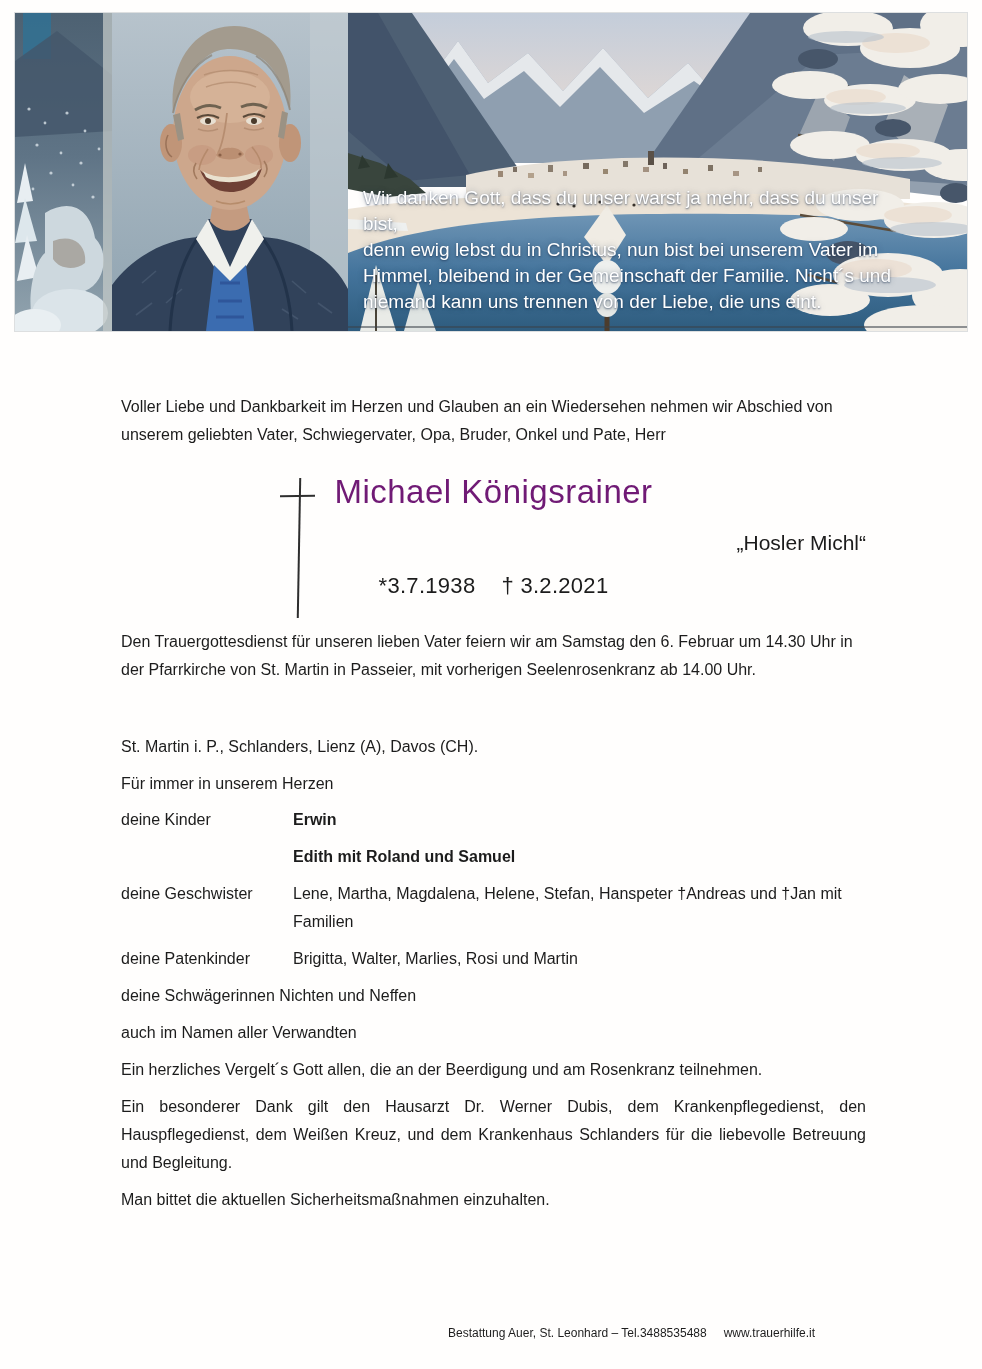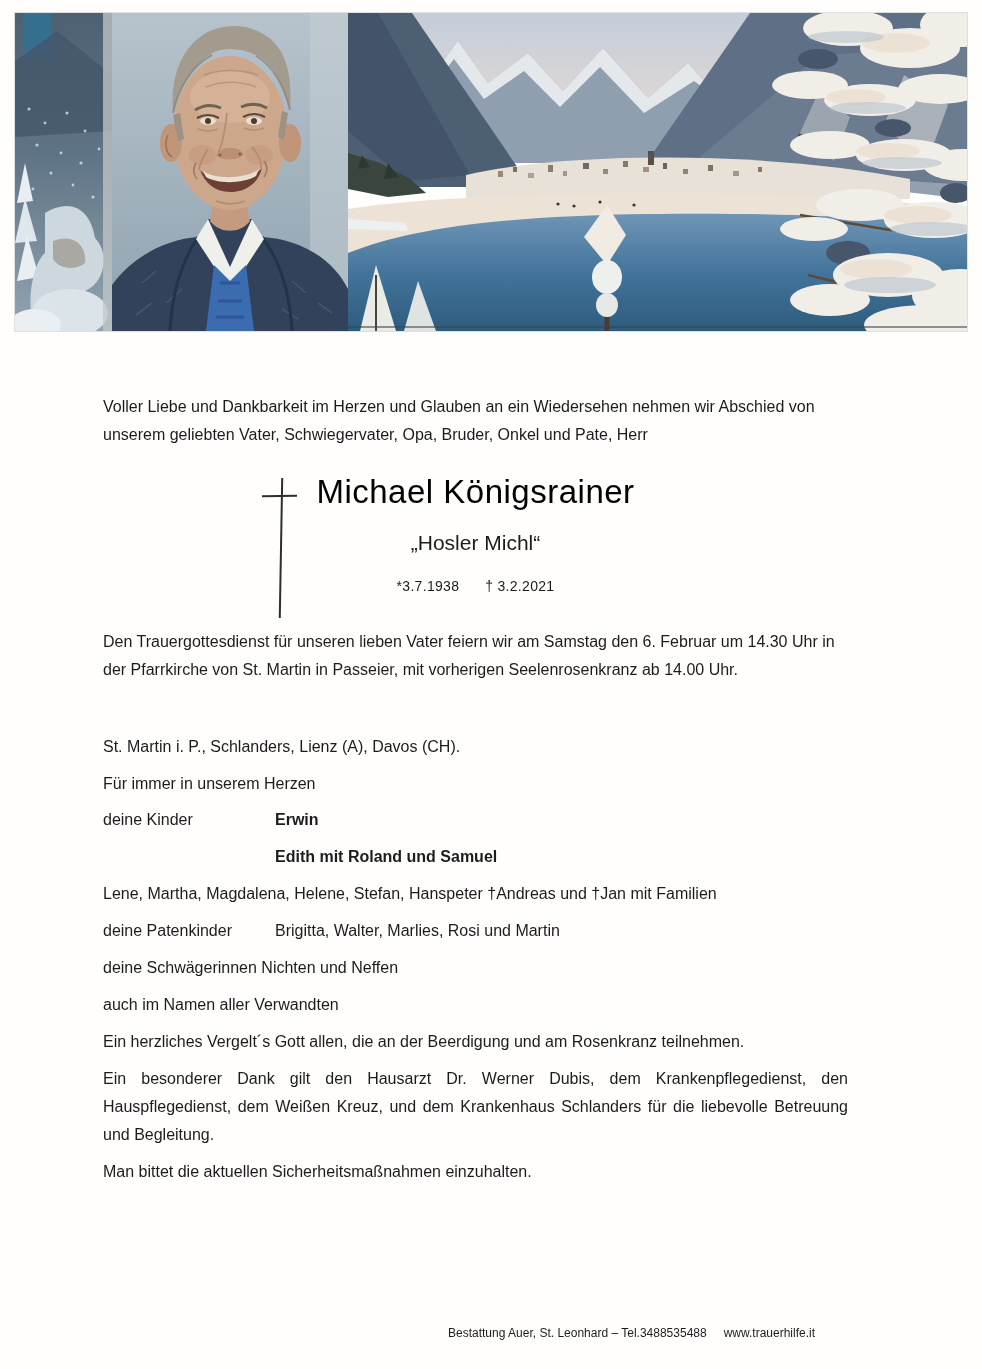--- a/index.html
+++ b/index.html
@@ -9,30 +9,30 @@
   .header{position:absolute;top:13px;left:15px;width:952px;height:318px;display:flex;
           box-shadow:0 0 0 1px rgba(120,130,140,.25);}
   .photo-left{width:97px;height:100%;position:relative;}
   .photo-portrait{width:236px;height:100%;position:relative;}
   .photo-panorama{flex:1;height:100%;position:relative;}
   .photo-left svg,.photo-portrait svg,.photo-panorama svg{position:absolute;inset:0;width:100%;height:100%;display:block;}
   .quote{position:absolute;left:348px;top:172px;width:545px;
          color:#ffffff;font-size:19px;line-height:26px;white-space:pre-line;
          text-shadow:0 1px 2px rgba(25,45,75,.65),0 0 6px rgba(25,45,75,.35);}
   
-  .content{position:absolute;top:332px;left:103px;width:745px;font-size:16px;line-height:28px;}
+  .content{position:absolute;top:332px;left:121px;width:745px;font-size:16px;line-height:28px;}
   .content p{margin:0;}
   .intro{margin-top:61px !important;}
   .name-block{position:relative;margin-top:24px;height:146px;text-align:center;}
   .cross{position:absolute;inset:0;}
   .cross .cv{position:absolute;left:177px;top:5px;width:2px;height:140px;background:#2e2e2e;transform:rotate(1deg);}
   .cross .ch{position:absolute;left:159px;top:22px;width:35px;height:2px;background:#2e2e2e;transform:rotate(-1deg);}
-  .dname{font-size:33px;line-height:38px;margin-top:9px;letter-spacing:.5px;color:#000000;}
-  .nick{font-size:21px;line-height:30px;margin-top:17px;}
-  .dates{font-size:14px;line-height:26px;margin-top:15px;letter-spacing:.3px;}
+  .dname{font-size:33px;line-height:38px;margin-top:9px;letter-spacing:.5px;color:#701a75;}
+  .nick{font-size:21px;line-height:30px;margin-top:17px;text-align:right;}
+  .dates{font-size:22px;line-height:26px;margin-top:15px;letter-spacing:.3px;}
   .dgap{display:inline-block;width:26px;}
   .para{margin-top:9px !important;}
   .gap-lg{margin-top:52px !important;}
   .gap-xl{margin-top:49px !important;}
   .justify{text-align:justify;}
   .fam{margin-top:8px;}
   .fam-row{display:flex;margin-bottom:9px;}
   .fam-label{width:172px;flex:0 0 172px;}
   .fam-value{flex:1;}
   .bold{font-weight:bold;}
@@ -273,20 +273,24 @@
             <ellipse cx="520" cy="95" rx="38" ry="6"></ellipse>
           <ellipse cx="554" cy="150" rx="40" ry="6"></ellipse>
             <ellipse cx="584" cy="216" rx="42" ry="7"></ellipse>
           <ellipse cx="542" cy="272" rx="46" ry="8"></ellipse>
         </g>
 
         <rect y="313" width="619" height="2" fill="#3a4148" opacity="0.55"></rect>
       </svg>
     </div>
 
+    <div class="quote">Wir danken Gott, dass du unser warst ja mehr, dass du unser bist,
+denn ewig lebst du in Christus, nun bist bei unserem Vater im
+Himmel, bleibend in der Gemeinschaft der Familie. Nicht´s und
+niemand kann uns trennen von der Liebe, die uns eint.</div>
   </div>
 
   <div class="content">
 
     <p class="intro">Voller Liebe und Dankbarkeit im Herzen und Glauben an ein Wiedersehen nehmen wir Abschied von unserem geliebten Vater, Schwiegervater, Opa, Bruder, Onkel und Pate, Herr</p>
 
     <div class="name-block">
       <div class="cross">
           <span class="cv"></span>
           <span class="ch"></span>
@@ -305,20 +309,21 @@
     <div class="fam">
       <div class="fam-row">
         <div class="fam-label">deine Kinder</div>
         <div class="fam-value bold">Erwin</div>
       </div>
       <div class="fam-row">
         <div class="fam-label"></div>
         <div class="fam-value bold">Edith mit Roland und Samuel</div>
       </div>
       <div class="fam-row">
+        <div class="fam-label">deine Geschwister</div>
         <div class="fam-value">Lene, Martha, Magdalena, Helene, Stefan, Hanspeter †Andreas und †Jan mit Familien</div>
       </div>
       <div class="fam-row">
         <div class="fam-label">deine Patenkinder</div>
         <div class="fam-value">Brigitta, Walter, Marlies, Rosi und Martin</div>
       </div>
     </div>
 
     <p class="para">deine Schwägerinnen Nichten und Neffen</p>
     <p class="para">auch im Namen aller Verwandten</p>

